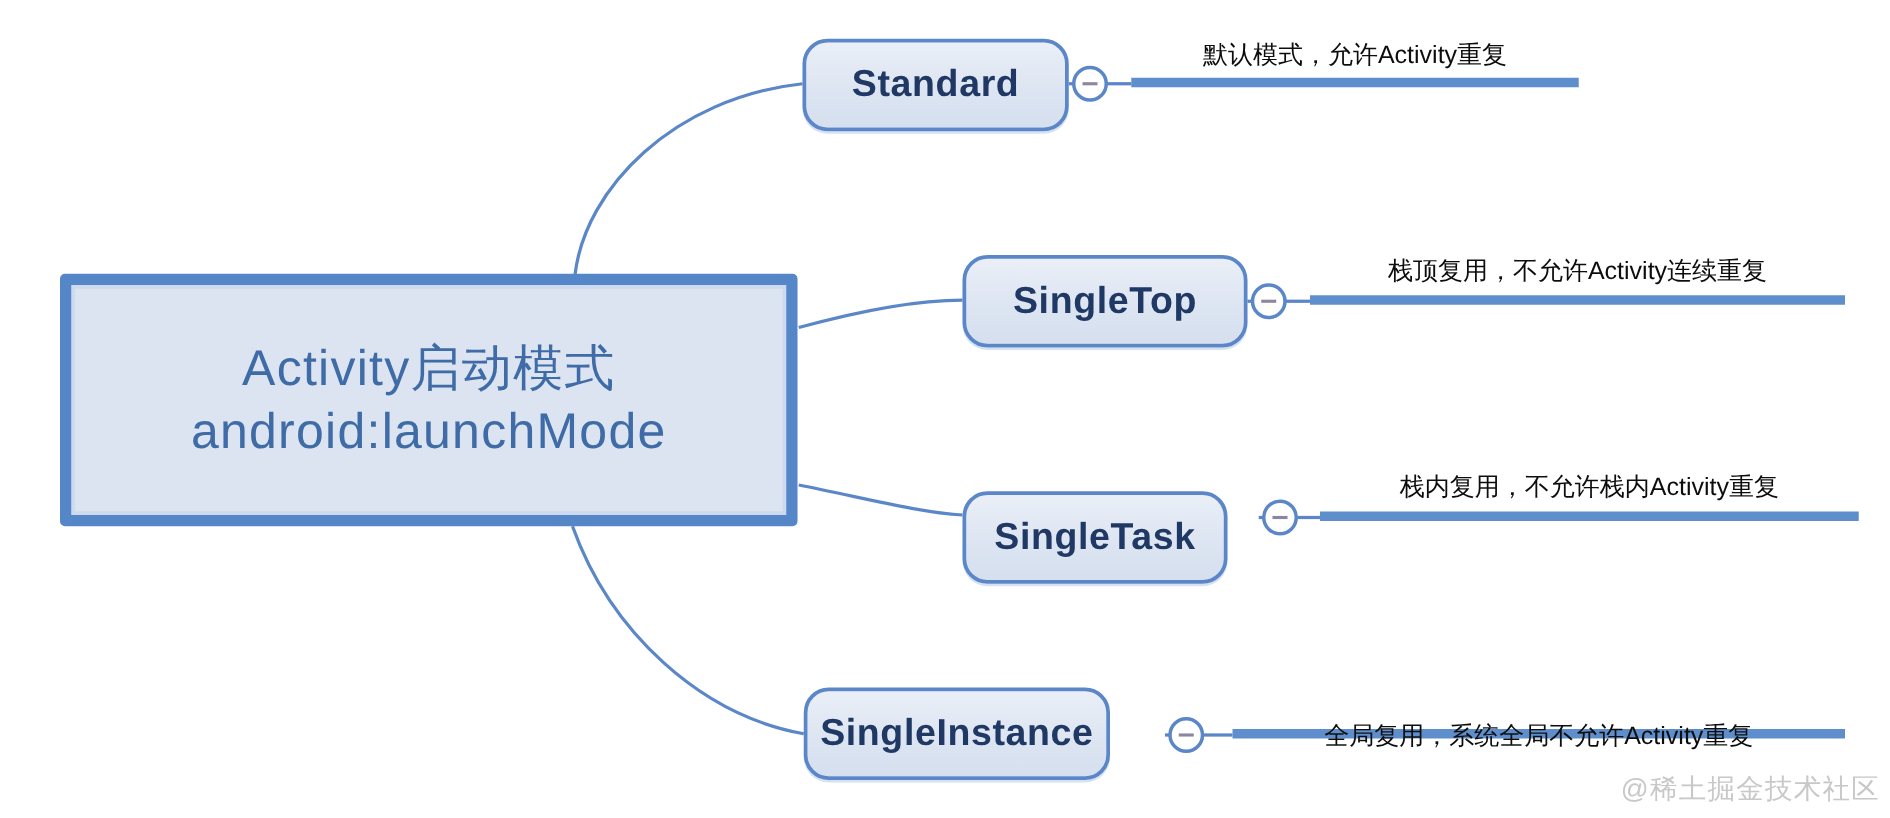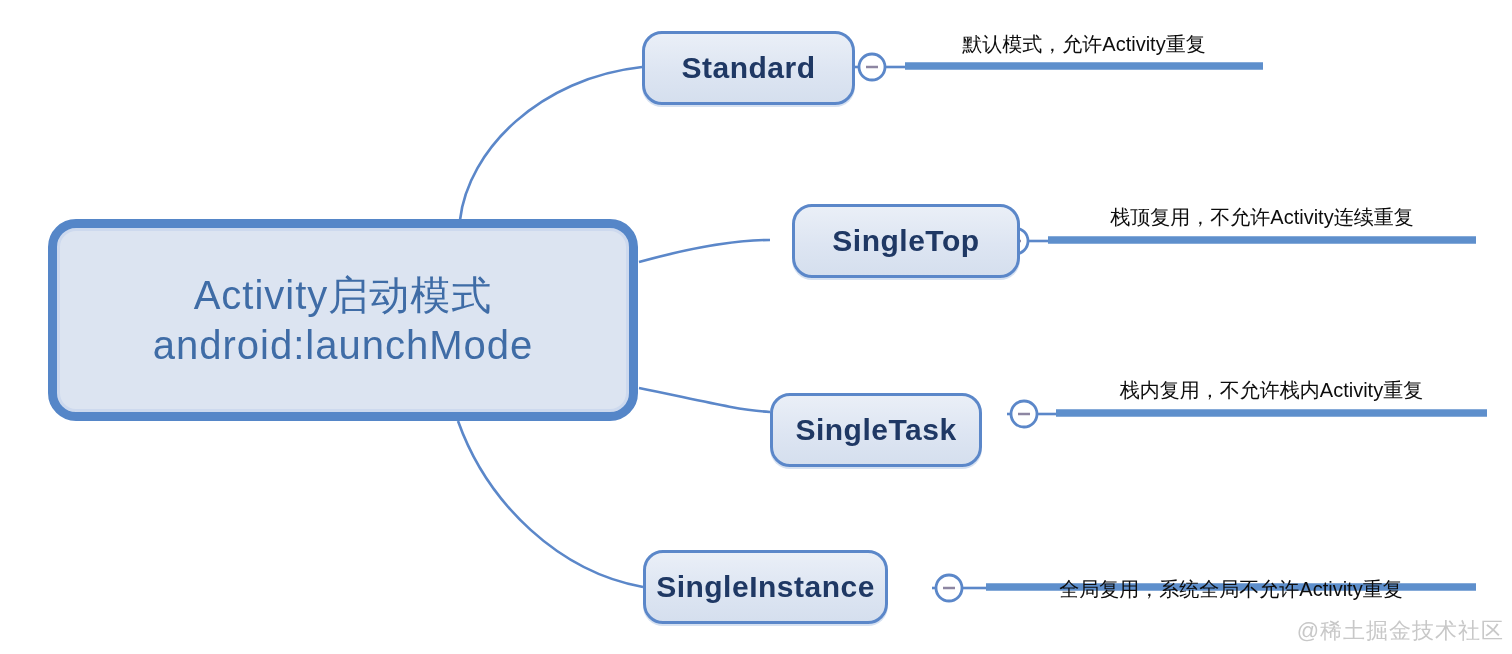--- a/index.html
+++ b/index.html
@@ -12,21 +12,21 @@
   }
   svg.connectors{position:absolute;left:0;top:0;width:1512px;height:654px;}
 
   
   .central-node{
     position:absolute;left:48px;top:219px;width:590px;height:202px;
     box-sizing:border-box;
     background:#dce4f1;
     border:9px solid #5586c8;
     box-shadow:inset 0 0 0 3px #cdd9ee;
-    border-radius:28px;
+    border-radius:4px;
     display:flex;flex-direction:column;align-items:center;justify-content:center;
     cursor:default;
   }
   .central-node .line{
     color:#3f6ca6;font-size:40px;line-height:50px;font-weight:500;
     letter-spacing:1px;text-align:center;
   }
 
   
   .topic{
@@ -34,21 +34,21 @@
     background:linear-gradient(180deg,#eaeff7 0%,#dde5f2 55%,#d5dfee 100%);
     border:3px solid #5b87c9;
     border-radius:20px;
     box-shadow:0 2px 0 rgba(91,135,201,.25);
     display:flex;align-items:center;justify-content:center;
   }
   .topic .label{
     color:#1f3864;font-weight:700;font-size:30px;letter-spacing:.5px;
   }
   .topic-standard{left:642px;top:31px;width:213px;}
-  .topic-singletop{left:770px;top:204px;width:228px;margin-left:22px;}
+  .topic-singletop{left:770px;top:204px;width:228px;}
   .topic-singletask{left:770px;top:377px;width:212px;margin-top:16px;}
   .topic-singleinstance{left:643px;top:550px;width:245px;}
 
   
   .branch-desc{
     position:absolute;height:32px;
     color:#0d0d0d;font-weight:400;font-size:20px;
     text-align:center;white-space:nowrap;
     line-height:32px;
   }

